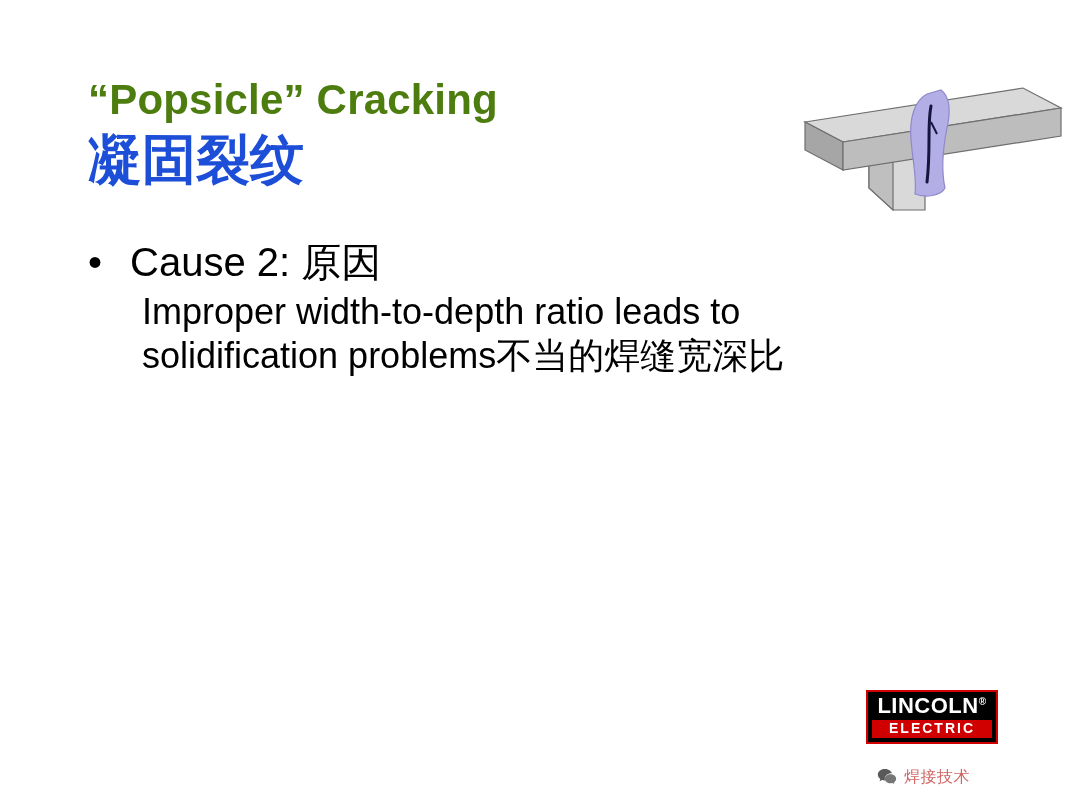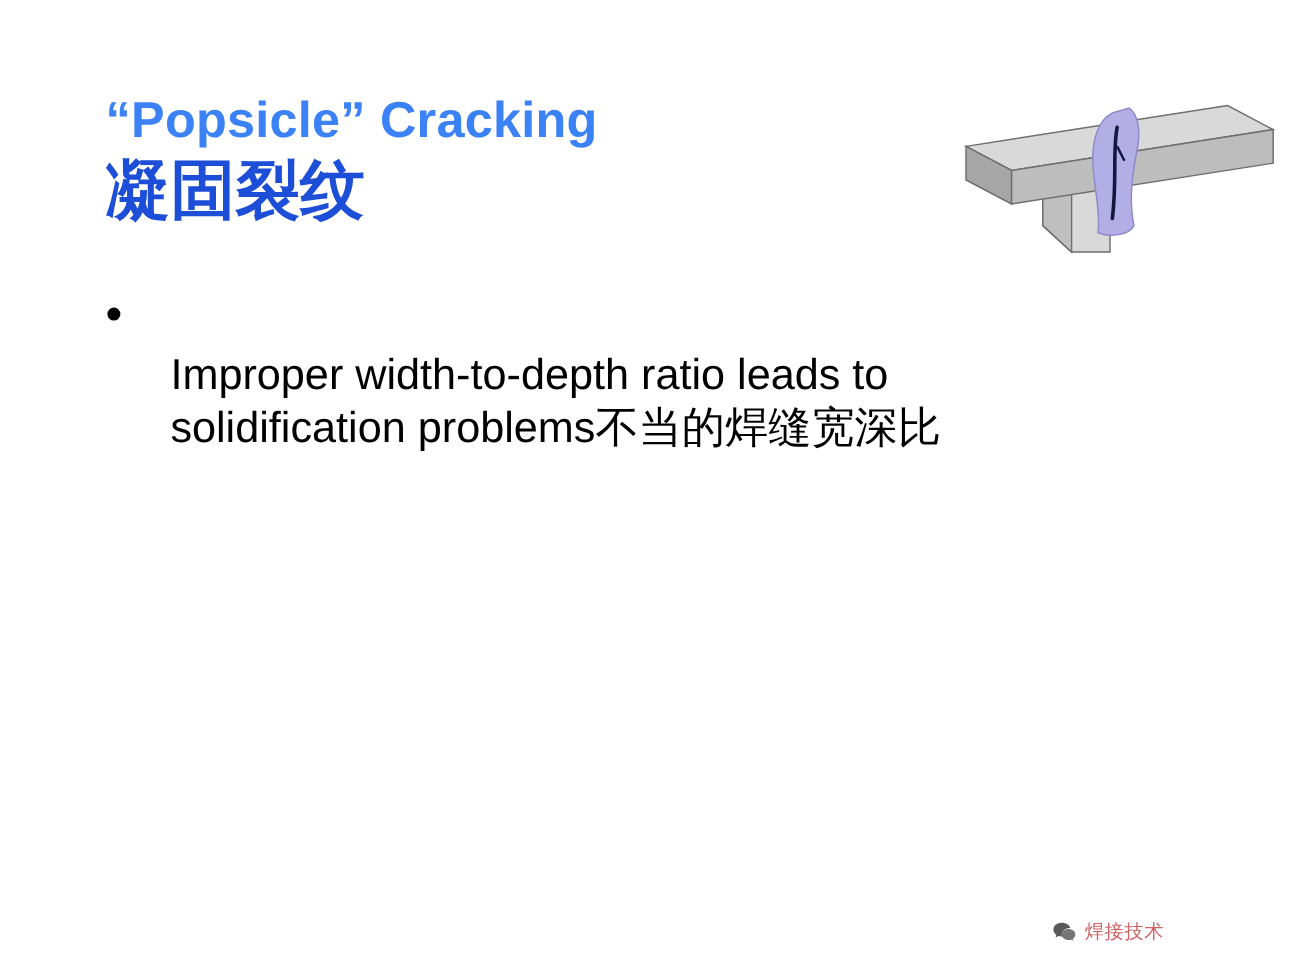--- a/index.html
+++ b/index.html
@@ -25,21 +25,21 @@
   
   .title-block {
     position: absolute;
     left: 88px;
     top: 78px;
     width: 660px;
   }
   .title-en {
     font-size: 42px;
     font-weight: bold;
-    color: #3b82f6;
+    color: #4d7c0f;
     line-height: 1.05;
     letter-spacing: 0.2px;
     white-space: nowrap;
   }
   .title-cn {
     font-size: 54px;
     font-weight: bold;
     color: #1d4ed8;
     line-height: 1.15;
     margin-top: 6px;
@@ -153,20 +153,21 @@
 <div class="slide">
 
   <div class="title-block">
     <div class="title-en">“Popsicle” Cracking</div>
     <div class="title-cn">凝固裂纹</div>
   </div>
 
   <div class="bullet-block">
     <div class="bullet-row">
       <div class="bullet-dot">•</div>
+      <div class="bullet-main">Cause 2: 原因</div>
     </div>
     <div class="bullet-sub">
       <div class="l2">Improper width-to-depth ratio leads to</div>
       <div class="l2">solidification problems不当的焊缝宽深比</div>
     </div>
   </div>
 
   <div class="weld-art">
     <svg viewBox="0 0 300 140" width="300" height="140">
 
@@ -180,20 +181,26 @@
 
       <path d="M162,16 C150,22 144,40 146,62 C148,86 152,100 150,116
                C160,120 176,118 180,110 C176,92 178,70 182,50
                C186,32 184,18 176,12 Z" fill="#b3aee6" stroke="#8e89c9" stroke-width="1.2"></path>
 
       <path d="M166,28 C162,48 166,70 162,104" fill="none" stroke="#15153f" stroke-width="3" stroke-linecap="round"></path>
       <path d="M166,44 L172,56" fill="none" stroke="#15153f" stroke-width="2"></path>
     </svg>
   </div>
 
+  <div class="logo">
+    <div class="logo-line1">
+      <span>LINCOLN</span><span class="logo-reg">®</span>
+    </div>
+    <div class="logo-line2">ELECTRIC</div>
+  </div>
 
   <div class="watermark">
     <svg class="wm-icon" viewBox="0 0 24 24">
       <path d="M9.3 3.2C5.2 3.2 2 6 2 9.4c0 1.9 1 3.6 2.6 4.8L4 16.6l2.6-1.3c.8.2 1.7.4 2.7.4h.6c-.2-.5-.3-1.1-.3-1.7 0-3.3 3.2-6 7.2-6h.6C16.8 5.2 13.4 3.2 9.3 3.2z" fill="#4b4b4b"></path>
       <path d="M22 13.9c0-2.8-2.8-5-6.2-5s-6.2 2.2-6.2 5 2.8 5 6.2 5c.8 0 1.5-.1 2.2-.3l2.1 1.1-.5-1.8c1.5-.9 2.4-2.3 2.4-4z" fill="#6b6b6b"></path>
     </svg>
     <span class="wm-text">焊接技术</span>
   </div>
 
 </div>

